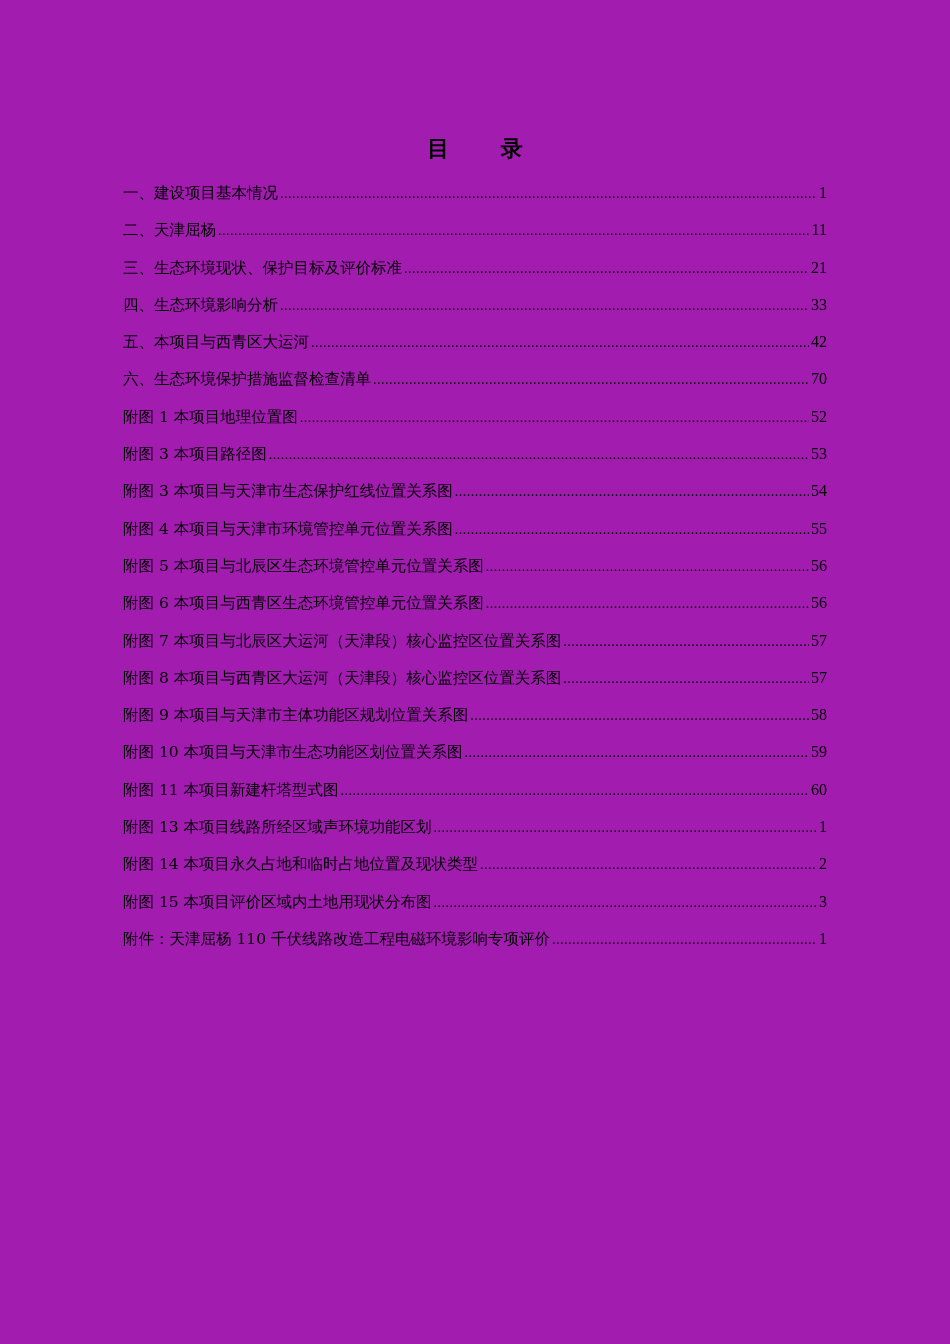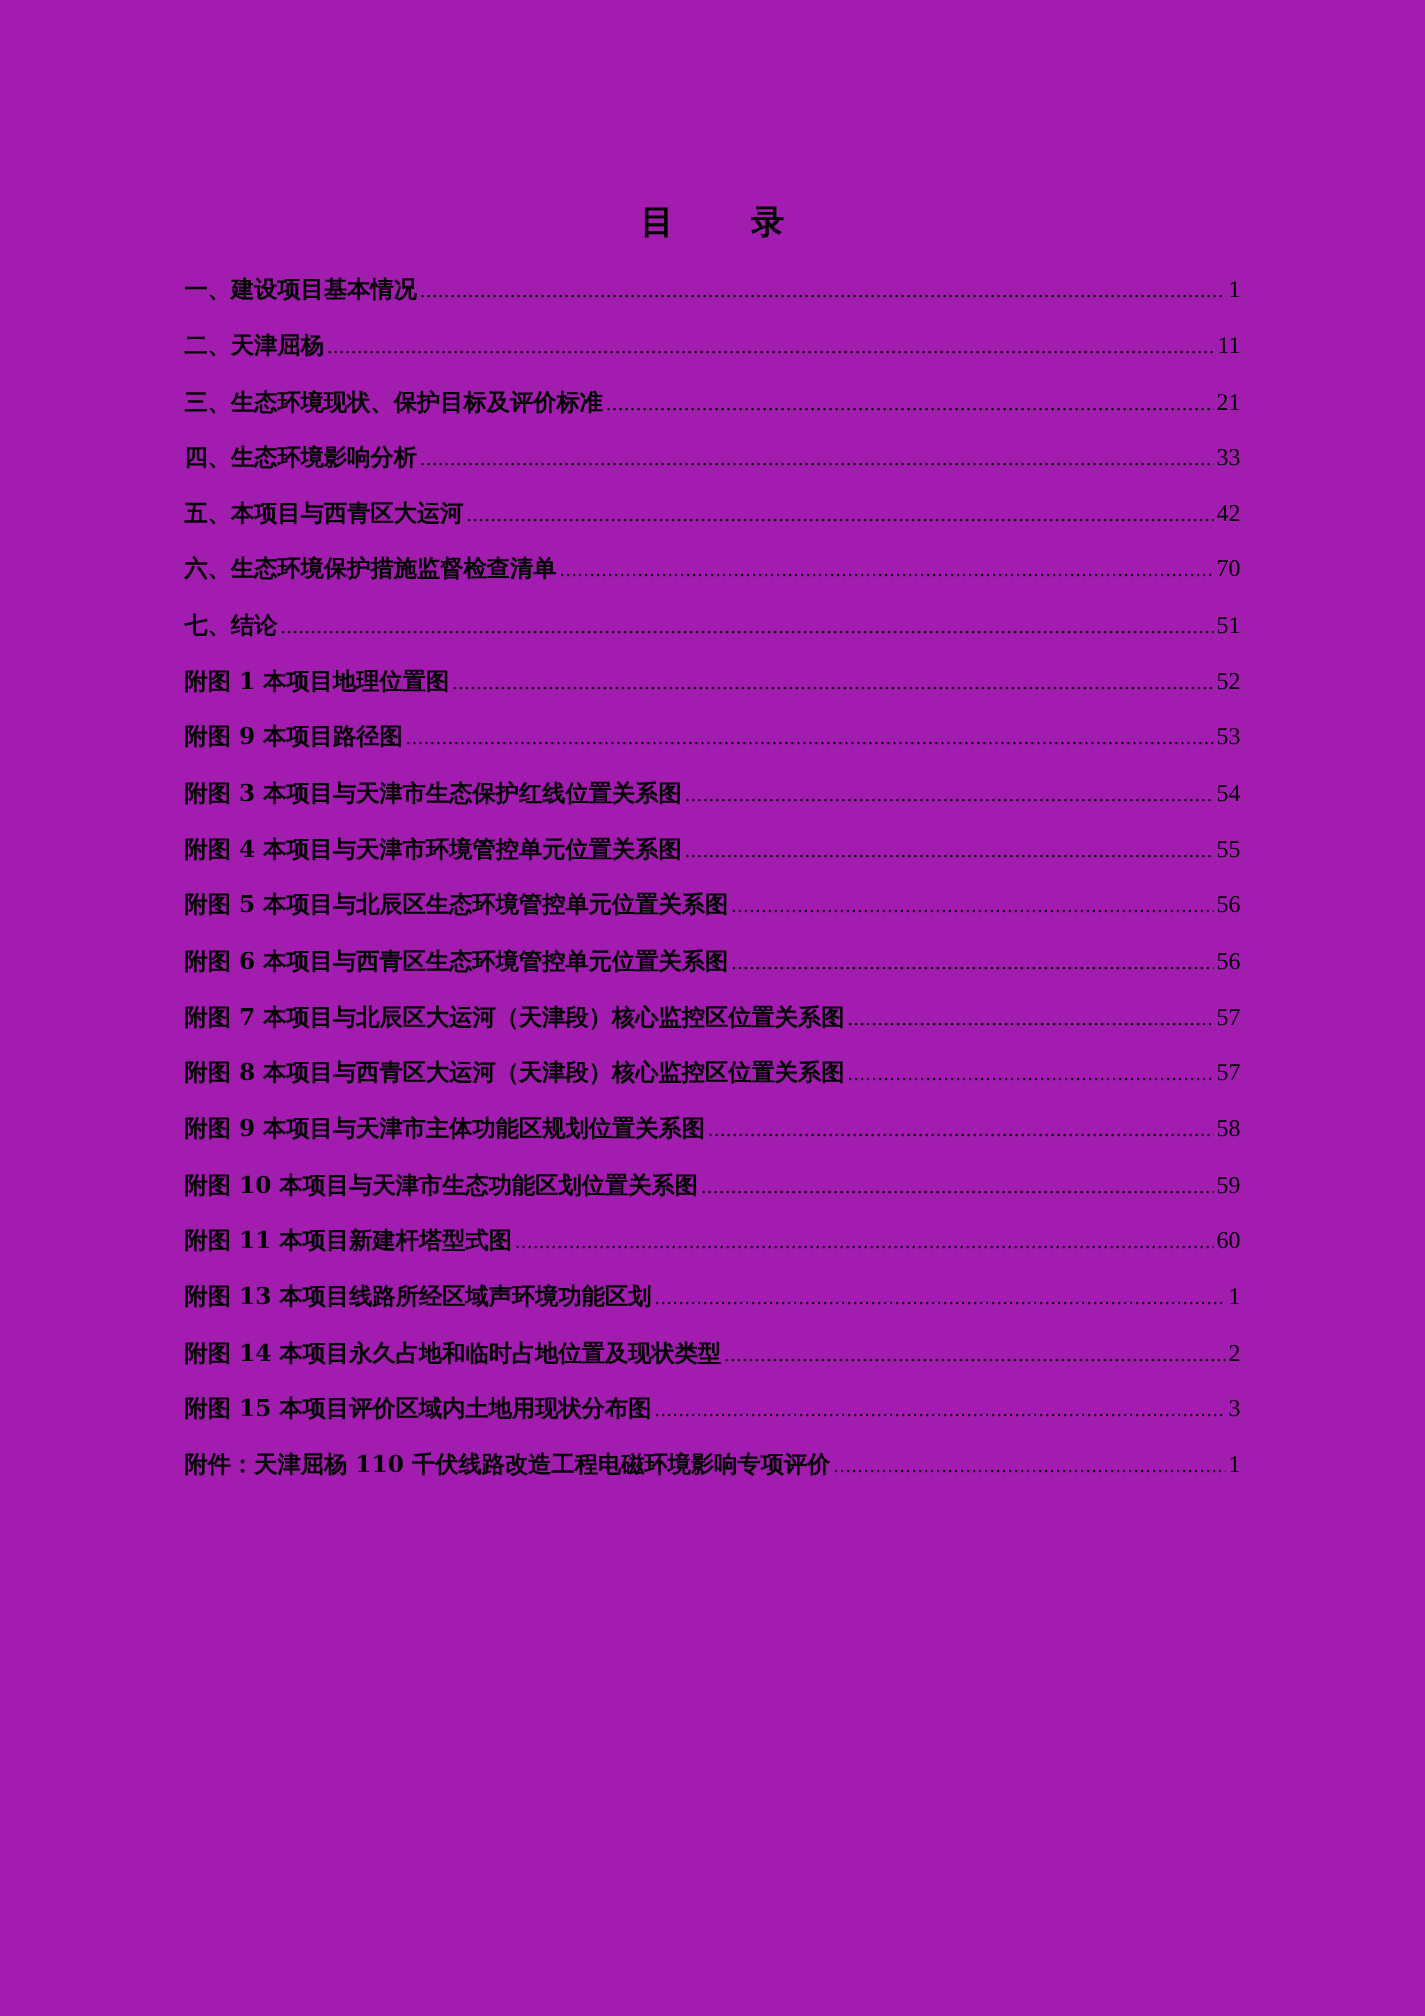--- a/index.html
+++ b/index.html
@@ -50,21 +50,20 @@
       align-items: baseline;
       height: 37.3px;
       line-height: 30px;
       font-size: 16px;
       white-space: nowrap;
     }
     .toc-label {
       flex: 0 0 auto;
       font-family: "DejaVu Serif", "Liberation Serif", serif;
       font-size: 15.5px;
-      font-weight: bold;
     }
     .toc-leader {
       flex: 1 1 auto;
       overflow: hidden;
       margin: 0 2px;
       color: #000;
       font-size: 14px;
       letter-spacing: 0.5px;
     }
     .toc-leader::before {
@@ -108,31 +107,26 @@
         <span class="toc-label">五、本项目与西青区大运河</span>
         <span class="toc-leader"></span>
         <span class="toc-page">42</span>
       </li>
     <li class="toc-entry">
         <span class="toc-label">六、生态环境保护措施监督检查清单</span>
         <span class="toc-leader"></span>
         <span class="toc-page">70</span>
       </li>
     <li class="toc-entry">
-        <span class="toc-label">七、结论</span>
-        <span class="toc-leader"></span>
-        <span class="toc-page">51</span>
-      </li>
-    <li class="toc-entry">
         <span class="toc-label">附图 1  本项目地理位置图</span>
         <span class="toc-leader"></span>
         <span class="toc-page">52</span>
       </li>
     <li class="toc-entry">
-        <span class="toc-label">附图 9  本项目路径图</span>
+        <span class="toc-label">附图 3  本项目路径图</span>
         <span class="toc-leader"></span>
         <span class="toc-page">53</span>
       </li>
     <li class="toc-entry">
         <span class="toc-label">附图 3  本项目与天津市生态保护红线位置关系图</span>
         <span class="toc-leader"></span>
         <span class="toc-page">54</span>
       </li>
     <li class="toc-entry">
         <span class="toc-label">附图 4  本项目与天津市环境管控单元位置关系图</span>

